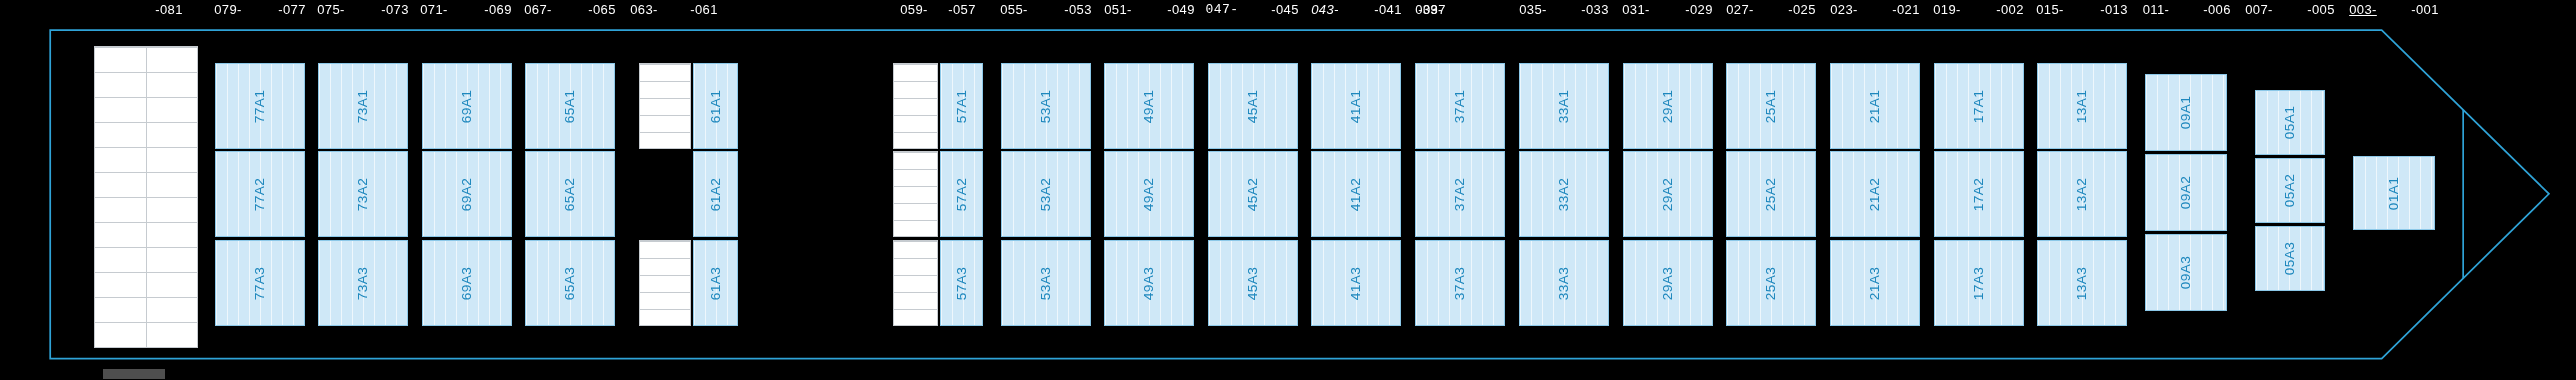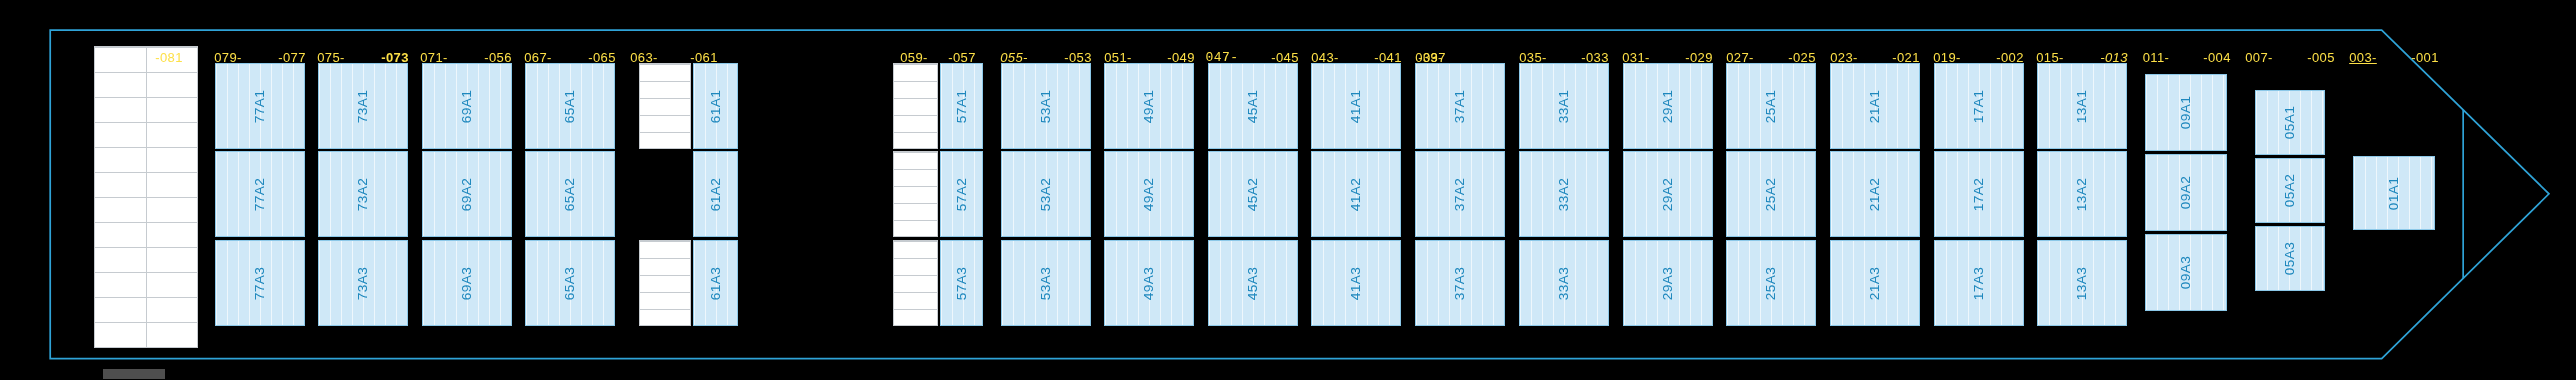--- a/index.html
+++ b/index.html
@@ -2,21 +2,21 @@
 <html style="font-size:13.7px"><head>
 <meta charset="utf-8">
 <title>Vessel Bay Plan</title>
 <style>
   html,body{margin:0;padding:0;background:#000;}
   body{font-family:"Liberation Sans",sans-serif;}
   #deck-plan{position:relative;width:2576px;height:380px;background:#000;overflow:hidden;}
   #ruler{position:absolute;top:1.7px;left:0;width:100%;height:19px;z-index:5;}
   .ruler-label{
     position:absolute;top:0;transform:translateX(-50%);
-    font-size:13px;color:#fde047;letter-spacing:0.4px;white-space:nowrap;margin-top:48px;
+    font-size:13px;color:#ffffff;letter-spacing:0.4px;white-space:nowrap;
   }
   #hull-svg{position:absolute;left:0;top:0;z-index:1;}
   .striped{
     position:absolute;z-index:2;background-color:#ffffff;
     border:0.9px solid #c6cbd0;box-sizing:border-box;
   }
   .striped.centerline::after{
     content:"";position:absolute;left:50%;top:0;bottom:0;width:0.9px;background:#c6cbd0;
   }
   .cell{
@@ -36,53 +36,53 @@
 </style>
 </head>
 <body>
 
 <div id="deck-plan">
   <div id="ruler">
       <span class="ruler-label" style="left: 169px;">-081</span>
       <span class="ruler-label" style="left: 228px;">079-</span>
       <span class="ruler-label" style="left: 292px;">-077</span>
       <span class="ruler-label" style="left: 331px;">075-</span>
-      <span class="ruler-label" style="left: 395px; font-weight: bold;">-073</span>
+      <span class="ruler-label" style="left: 395px;">-073</span>
       <span class="ruler-label" style="left: 434px;">071-</span>
-      <span class="ruler-label" style="left: 498px;">-056</span>
+      <span class="ruler-label" style="left: 498px;">-069</span>
       <span class="ruler-label" style="left: 538px;">067-</span>
       <span class="ruler-label" style="left: 602px;">-065</span>
       <span class="ruler-label" style="left: 644px;">063-</span>
       <span class="ruler-label" style="left: 704px;">-061</span>
       <span class="ruler-label" style="left: 914px;">059-</span>
       <span class="ruler-label" style="left: 962px;">-057</span>
-      <span class="ruler-label" style="left: 1014px; font-style: italic;">055-</span>
+      <span class="ruler-label" style="left: 1014px;">055-</span>
       <span class="ruler-label" style="left: 1078px;">-053</span>
       <span class="ruler-label" style="left: 1118px;">051-</span>
       <span class="ruler-label" style="left: 1181px;">-049</span>
       <span class="ruler-label" style="left: 1222px; font-family: Liberation Mono, monospace;">047-</span>
       <span class="ruler-label" style="left: 1285px;">-045</span>
-      <span class="ruler-label" style="left: 1325px;">043-</span>
+      <span class="ruler-label" style="left: 1325px; font-style: italic;">043-</span>
       <span class="ruler-label" style="left: 1388px;">-041</span>
       <span class="ruler-label" style="left: 1429px;">039-</span>
       <span class="ruler-label" style="left: 1432px;">-037</span>
       <span class="ruler-label" style="left: 1533px;">035-</span>
       <span class="ruler-label" style="left: 1595px;">-033</span>
       <span class="ruler-label" style="left: 1636px;">031-</span>
       <span class="ruler-label" style="left: 1699px;">-029</span>
       <span class="ruler-label" style="left: 1740px;">027-</span>
       <span class="ruler-label" style="left: 1802px;">-025</span>
       <span class="ruler-label" style="left: 1844px;">023-</span>
       <span class="ruler-label" style="left: 1906px;">-021</span>
       <span class="ruler-label" style="left: 1947px;">019-</span>
       <span class="ruler-label" style="left: 2010px;">-002</span>
       <span class="ruler-label" style="left: 2050px;">015-</span>
-      <span class="ruler-label" style="left: 2114px; font-style: italic;">-013</span>
+      <span class="ruler-label" style="left: 2114px;">-013</span>
       <span class="ruler-label" style="left: 2156px;">011-</span>
-      <span class="ruler-label" style="left: 2217px;">-004</span>
+      <span class="ruler-label" style="left: 2217px;">-006</span>
       <span class="ruler-label" style="left: 2259px;">007-</span>
       <span class="ruler-label" style="left: 2321px;">-005</span>
       <span class="ruler-label" style="left: 2363px; text-decoration: underline;">003-</span>
       <span class="ruler-label" style="left: 2425px;">-001</span>
     </div>
 
   <svg id="hull-svg" width="2576" height="380" viewBox="0 0 3000 443">
     <polygon id="hull-poly" fill="none" stroke="#2fa3d7" stroke-width="2" points="57,35 2775,35 2970,226 2775,418 57,418"></polygon>
     <line id="bow-line" stroke="#2fa3d7" stroke-width="2" x1="2870" x2="2870" y1="128" y2="325"></line>
   </svg>

